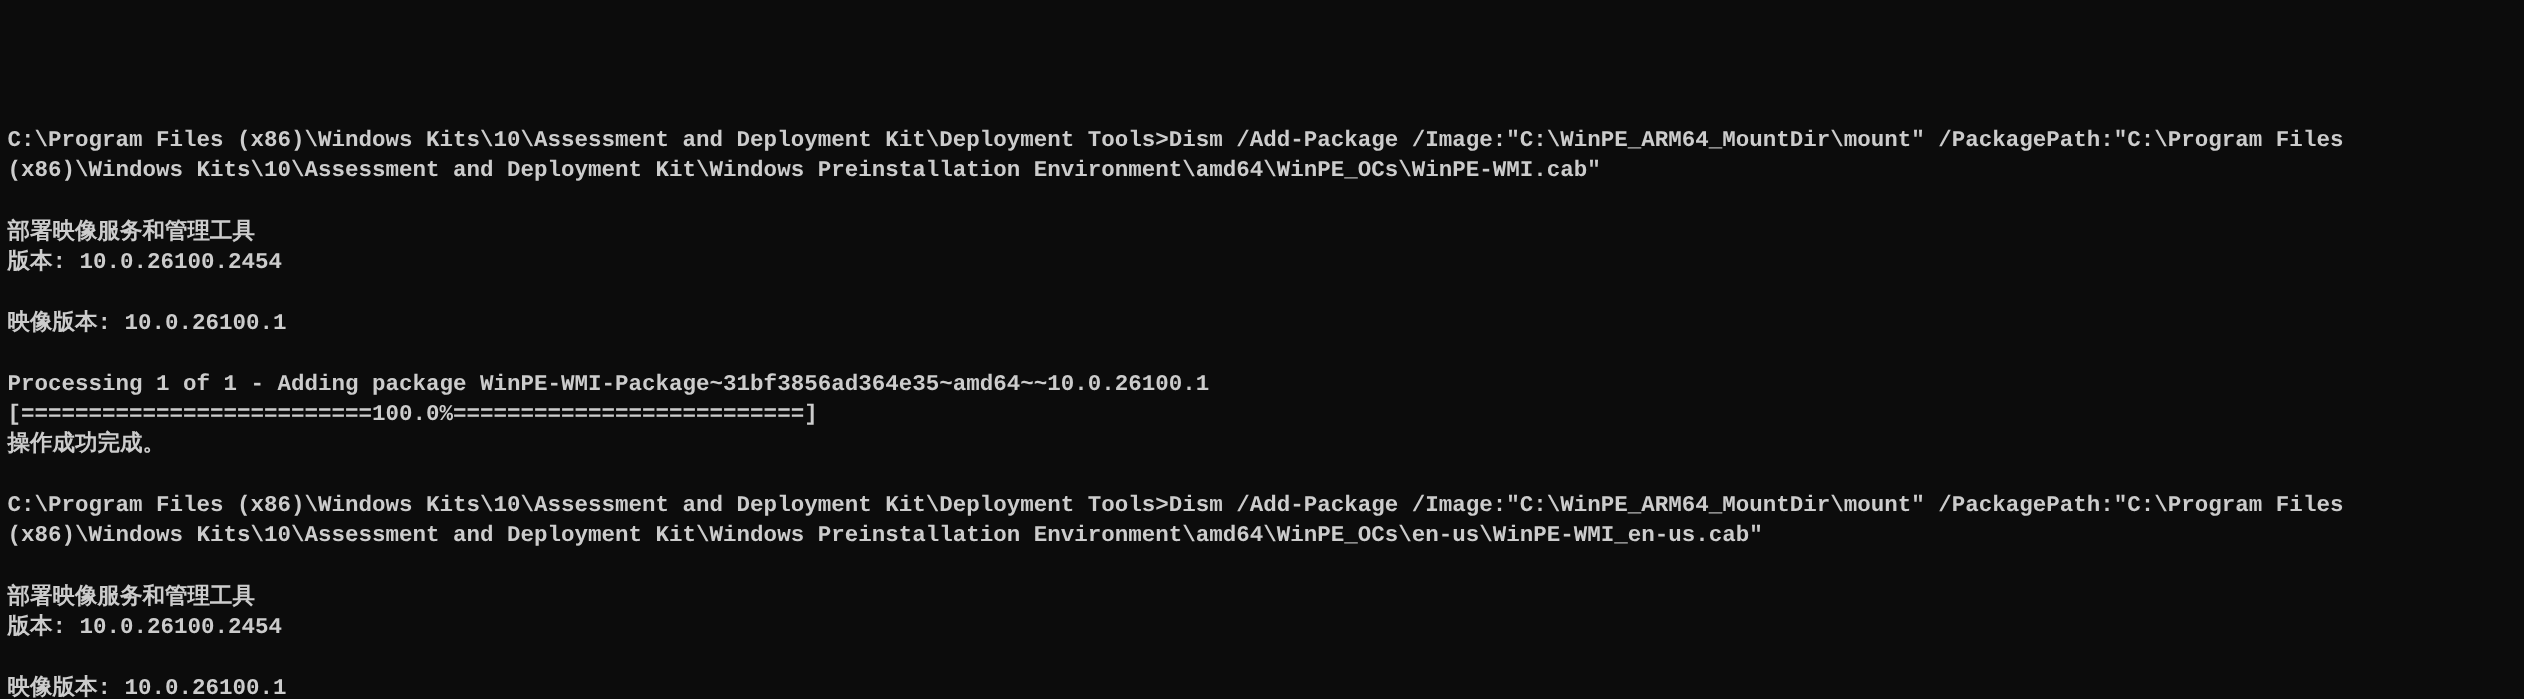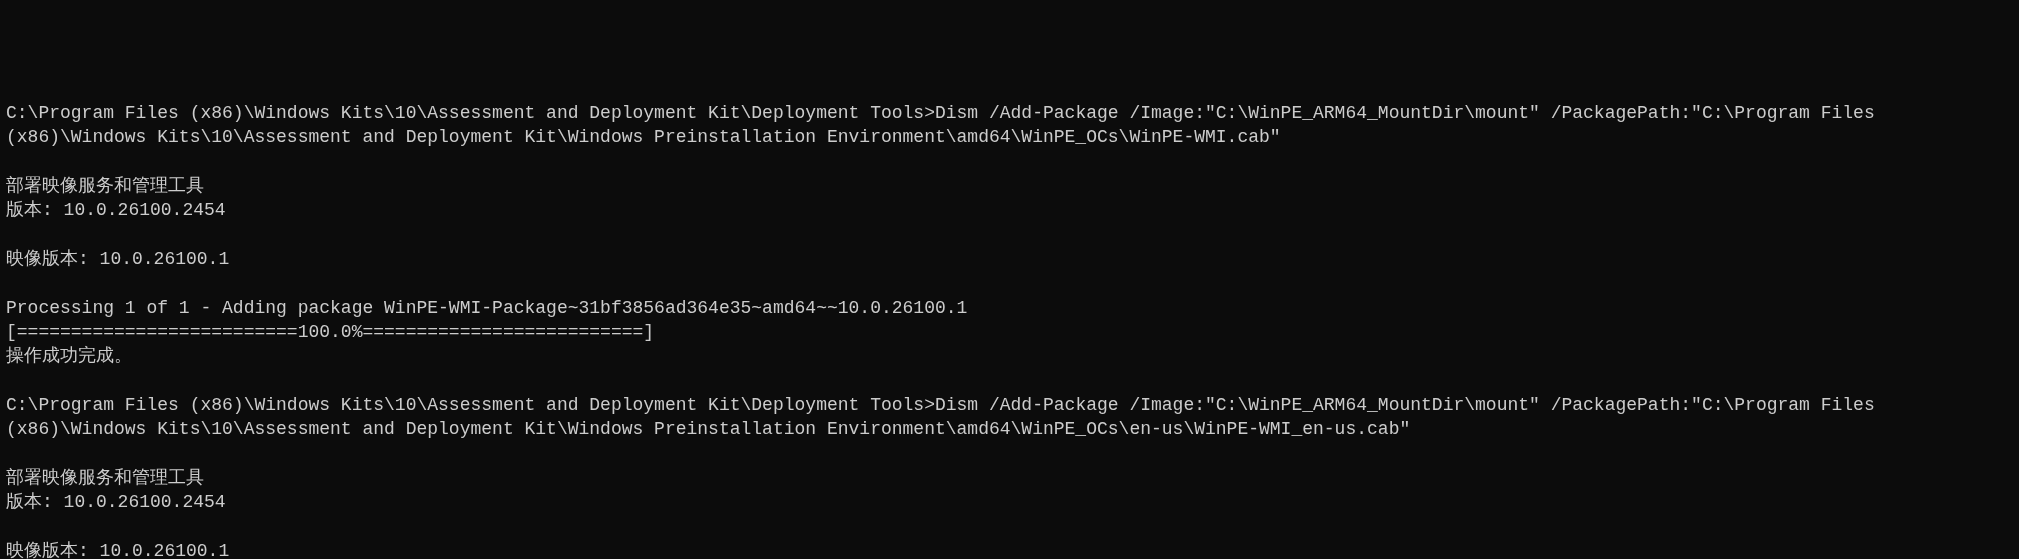--- a/index.html
+++ b/index.html
@@ -18,20 +18,21 @@
       word-wrap: break-word;
       width: 2019px;
       height: 559px;
       overflow: hidden;
     }
     .terminal {
       width: 100%;
     }
     .line {
       display: block;
+      font-weight: bold;
     }
     .blank {
       display: block;
       height: 1.35em;
     }
     .cmd-prompt {
       display: inline;
     }
     .cmd-text {
       display: inline;

